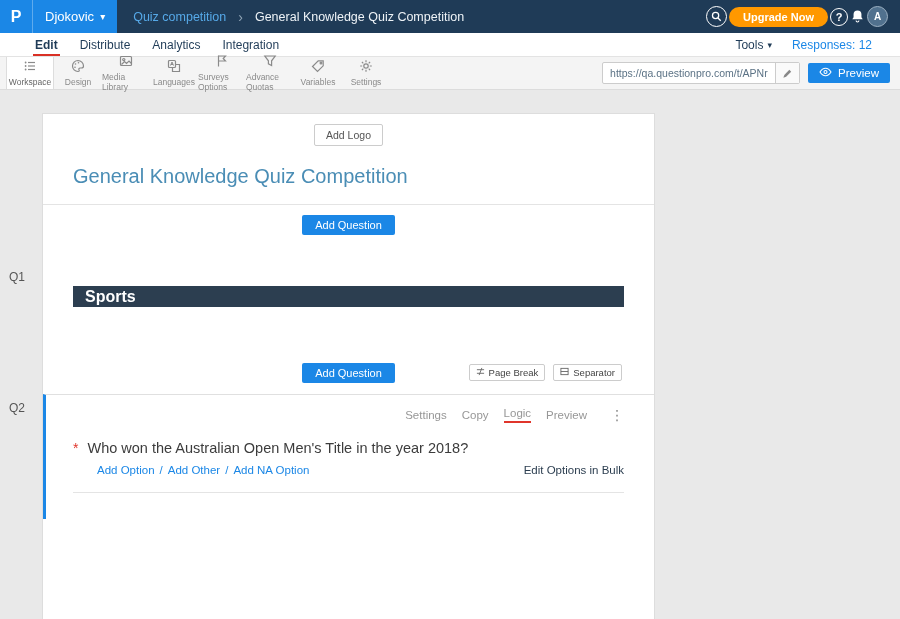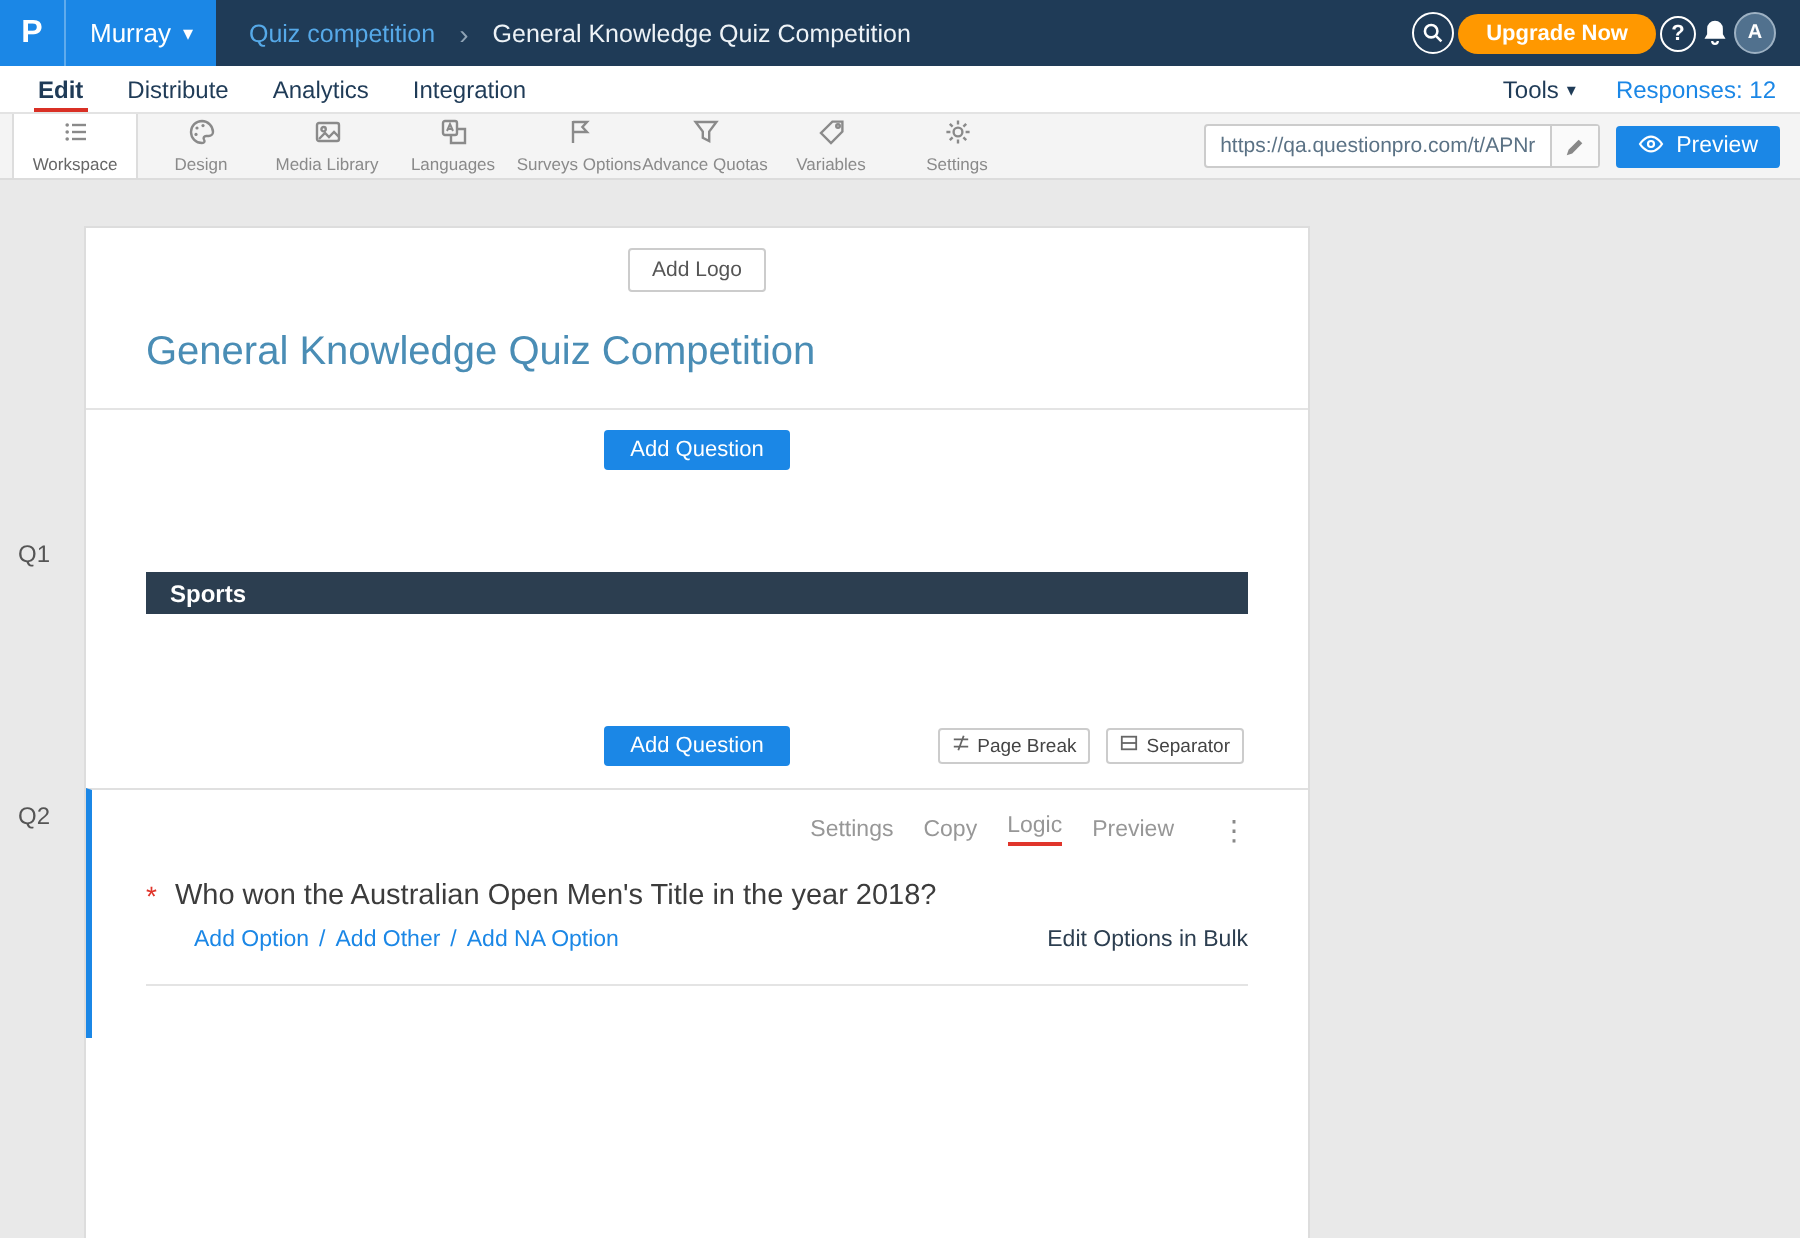--- a/index.html
+++ b/index.html
@@ -18,52 +18,52 @@
   .bc-sep { color:#8fa3b5; font-size:14px; }
   .bc-current { color:#eef3f7; }
   .topbar-right { margin-left:auto; display:flex; align-items:center; gap:2px; padding-right:12px; }
   .circle-icon { width:21px; height:21px; border:1.5px solid #fff; border-radius:50%; display:flex; align-items:center; justify-content:center; cursor:pointer; }
   .help-circle { width:18px; height:18px; font-size:11px; font-weight:bold; }
   .upgrade-btn { background:#ff9800; border:none; color:#fff; font-weight:bold; font-size:11px; padding:4px 14px; border-radius:11px; cursor:pointer; font-family:inherit; }
   .bell { display:flex; cursor:pointer; }
   .avatar { width:21px; height:21px; border-radius:50%; background:#51718e; border:1.5px solid #9db1c3; display:flex; align-items:center; justify-content:center; font-size:10px; font-weight:bold; cursor:pointer; }
 
   
-  .tabbar { height:24px; background:#fff; border-bottom:1px solid #e3e3e3; display:flex; align-items:stretch; padding:0 8px; font-size:12px; color:#1f3b57; }
+  .tabbar { height:24px; background:#fff; border-bottom:1px solid #e3e3e3; display:flex; align-items:stretch; padding:0 24px; font-size:12px; color:#1f3b57; }
   .tab { display:flex; align-items:center; padding:0 11px; cursor:pointer; position:relative; }
   .tab.active { font-weight:bold; }
   .tab.active::after { content:""; position:absolute; left:9px; right:9px; bottom:0; height:2px; background:#d93025; }
   .tabbar-right { margin-left:auto; display:flex; align-items:center; gap:20px; padding-right:4px; }
   .tools-btn { display:flex; align-items:center; gap:4px; cursor:pointer; color:#1f3b57; }
   .tools-btn .caret { font-size:9px; }
   .responses { color:#1b87e6; cursor:pointer; }
 
   
   .toolbar { height:33px; background:#f4f4f4; border-bottom:1px solid #dcdcdc; display:flex; align-items:stretch; padding-left:6px; }
-  .tool-item { width:63px; display:flex; flex-direction:column; align-items:center; justify-content:center; gap:2px; color:#8a8a8a; font-size:8.5px; cursor:pointer; }
+  .tool-item { width:48px; display:flex; flex-direction:column; align-items:center; justify-content:center; gap:2px; color:#8a8a8a; font-size:8.5px; cursor:pointer; }
   .tool-item.active { background:#fff; border-left:1px solid #ddd; border-right:1px solid #ddd; color:#666; }
   .tool-item svg { stroke:#8a8a8a; }
   .url-box { margin-left:auto; align-self:center; display:flex; align-items:center; background:#fff; border:1px solid #ccc; height:22px; border-radius:2px; }
   .url-input { border:none; outline:none; font-size:10.5px; color:#5b7285; padding:0 7px; width:172px; font-family:inherit; background:transparent; }
   .pencil-btn { width:24px; height:100%; border:none; border-left:1px solid #ccc; background:#fafafa; display:flex; align-items:center; justify-content:center; cursor:pointer; }
   .preview-btn { align-self:center; margin:0 10px 0 8px; background:#1b87e6; border:none; color:#fff; font-size:11.5px; padding:4px 11px; border-radius:2px; display:flex; align-items:center; gap:6px; cursor:pointer; font-family:inherit; }
 
   
   .content { position:relative; height:529px; }
   .qlabel { position:absolute; left:9px; font-size:12px; color:#555; }
   .qlabel.q1 { top:180px; }
   .qlabel.q2 { top:311px; }
   .survey-card { position:absolute; left:42px; top:23px; width:613px; height:640px; background:#fff; border:1px solid #ddd; }
   .add-logo-row { text-align:center; padding-top:10px; }
   .add-logo-btn { background:#fff; border:1px solid #ccc; color:#555; font-size:10.5px; padding:4px 11px; cursor:pointer; border-radius:2px; font-family:inherit; }
   .survey-title { margin:19px 30px 0; font-size:20px; font-weight:400; color:#4a8db5; }
   .card-hr { border:none; border-top:1px solid #e4e4e4; margin-top:16px; }
   .addq-row { text-align:center; margin-top:10px; position:relative; height:20px; }
   .addq-btn { background:#1b87e6; border:none; color:#fff; font-size:11px; padding:4px 13px; border-radius:2px; cursor:pointer; font-family:inherit; }
-  .q1-bar { margin:51px 30px 0; height:21px; background:#2c3e50; color:#fff; font-weight:bold; font-size:12px; display:flex; align-items:center; padding-left:12px; cursor:pointer; }
+  .q1-bar { margin:51px 30px 0; height:21px; background:#2c3e50; color:#fff; font-weight:bold; font-size:16px; display:flex; align-items:center; padding-left:12px; cursor:pointer; }
   .addq-row.second { margin-top:56px; }
   .row-right-tools { position:absolute; right:32px; top:1px; display:flex; gap:8px; }
   .mini-btn { background:#fff; border:1px solid #ccc; color:#444; font-size:9.5px; padding:2px 6px; display:inline-flex; align-items:center; gap:4px; cursor:pointer; border-radius:2px; font-family:inherit; }
   .mini-btn svg { stroke:#666; }
 
   .q2-section { margin-top:11px; background:#fff; border-top:1px solid #e0e0e0; border-left:3px solid #1b87e6; padding:12px 30px 0 27px; }
   .q2-menu { display:flex; justify-content:flex-end; align-items:center; gap:15px; font-size:11.5px; color:#979797; }
   .q2-menu span { cursor:pointer; }
   .logic-link { border-bottom:2px solid #e0352b; padding-bottom:2px; }
   .q2-ellipsis { margin-left:8px; font-size:14px; color:#888; cursor:pointer; }
@@ -82,21 +82,21 @@
   .validation-row { display:flex; align-items:center; gap:13px; padding:12px 0 14px; }
 </style>
 </head>
 <body>
 
 <header class="topbar">
   <div class="brand">
     <span class="logo">P</span>
     <span class="brand-divider"></span>
     <button class="surveys-btn">
-      <span>Murray</span>
+      <span>Djokovic</span>
       <span class="caret">▾</span>
     </button>
   </div>
   <nav class="breadcrumb">
     <a>Quiz competition</a>
     <span class="bc-sep">›</span>
     <span class="bc-current">General Knowledge Quiz Competition</span>
   </nav>
   <div class="topbar-right">
     <span class="circle-icon">

